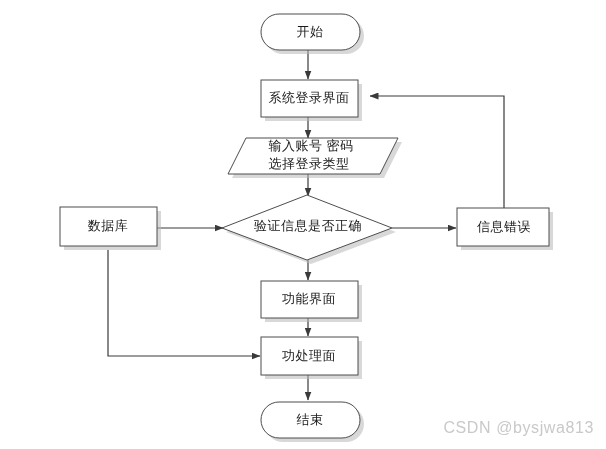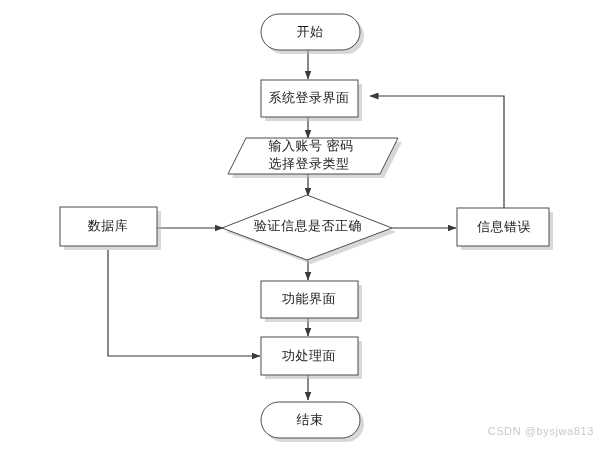--- a/index.html
+++ b/index.html
@@ -41,21 +41,21 @@
   .connector {
     stroke: #3a3a3a;
     stroke-width: 1.2;
     fill: none;
   }
   .watermark {
     position: absolute;
     right: 12px;
     bottom: 12px;
     font-family: "Liberation Sans", sans-serif;
-    font-size: 11px;
+    font-size: 16px;
     color: #c9c9c9;
     letter-spacing: 0.6px;
     user-select: none;
     white-space: nowrap;
   }
 </style>
 </head>
 <body>
 
 <svg id="flow-canvas" viewBox="0 0 606 449" xmlns="http://www.w3.org/2000/svg">

